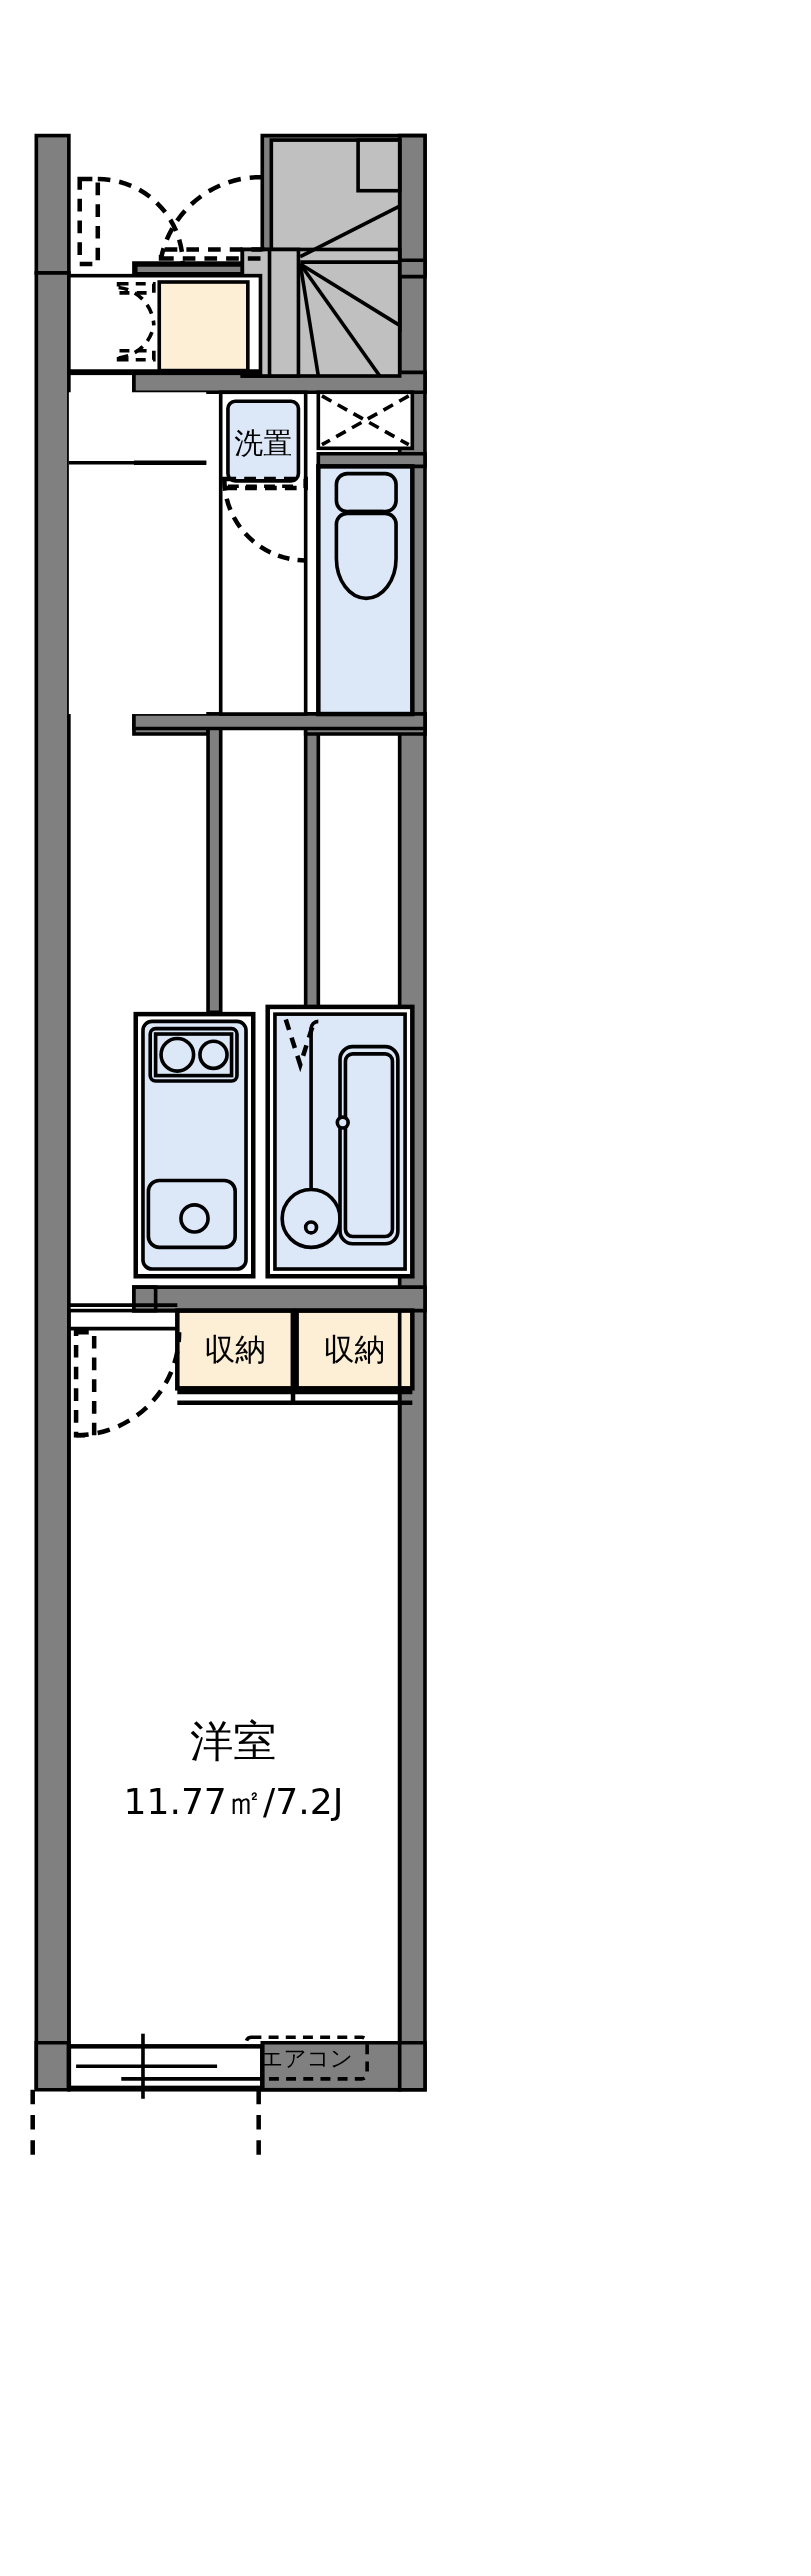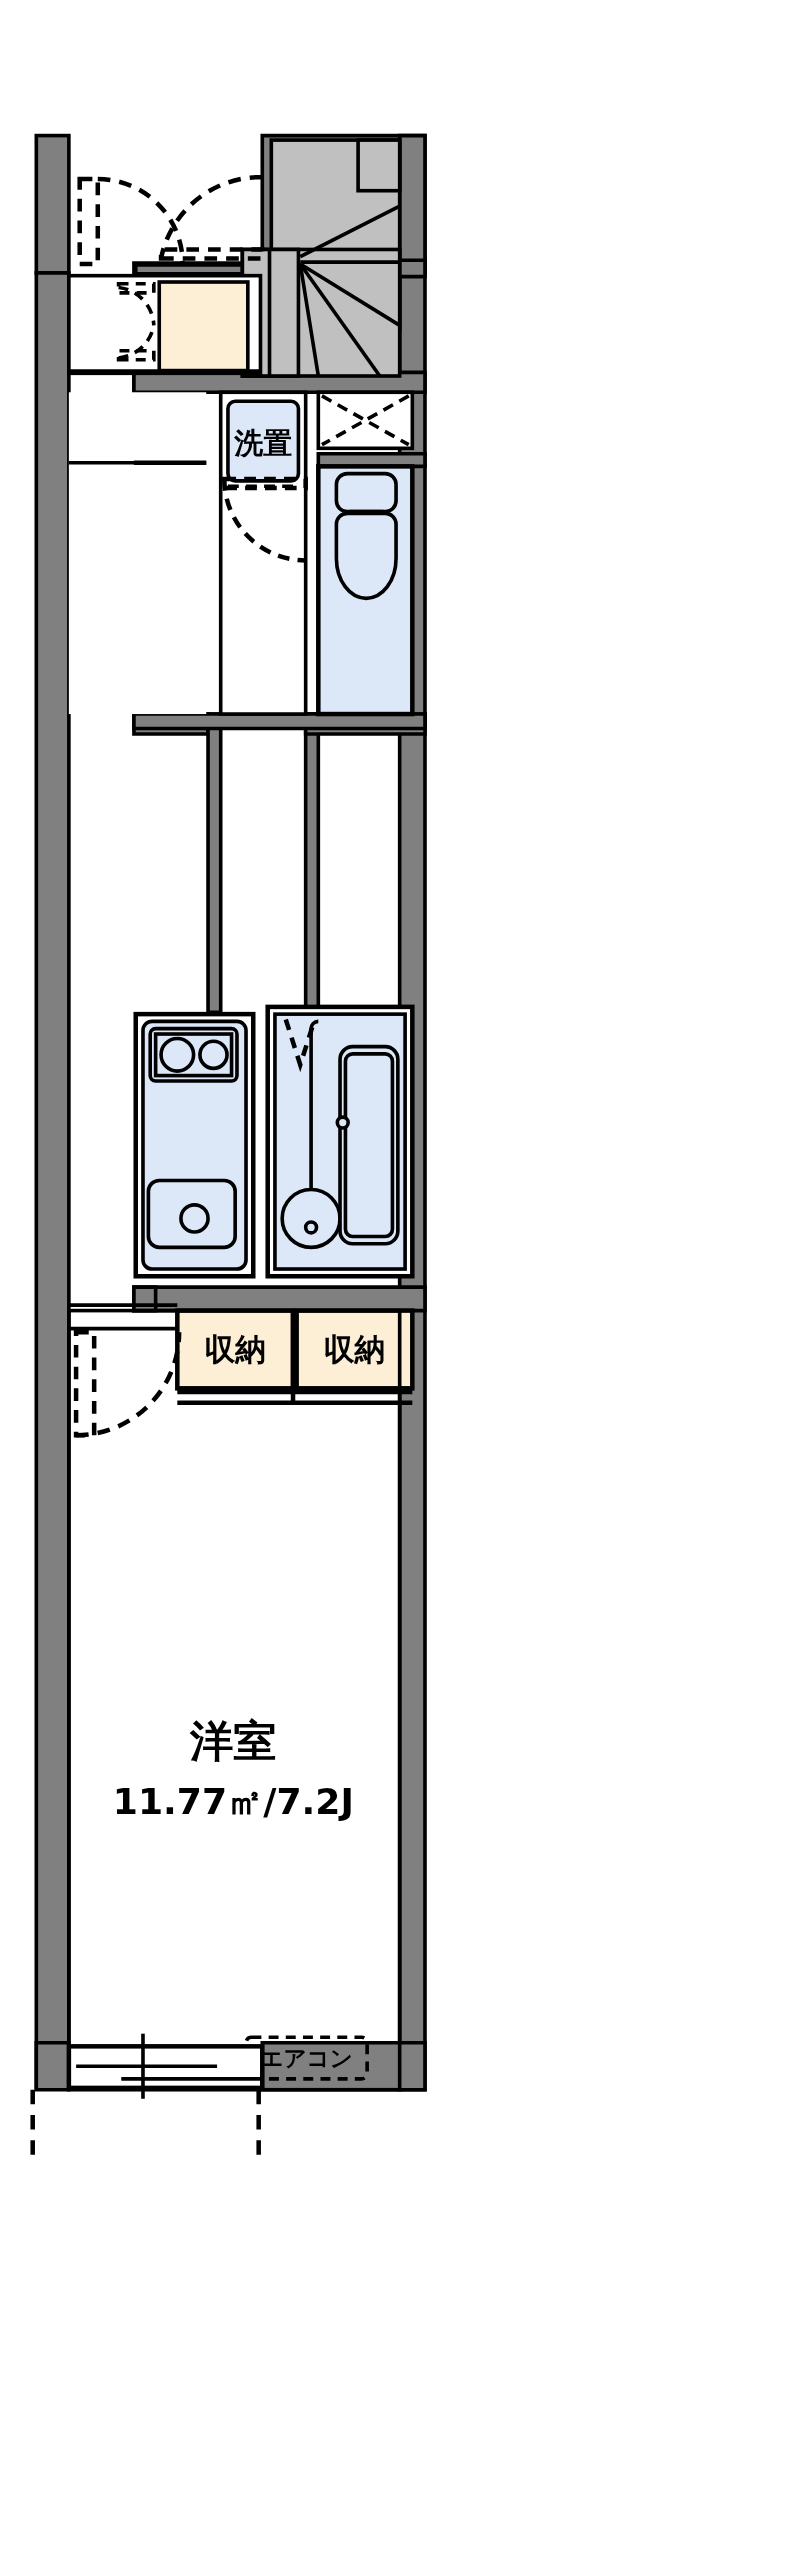--- a/index.html
+++ b/index.html
@@ -1,18 +1,18 @@
 <!DOCTYPE html>
 <html style="font-size:14.5px"><head>
 <meta charset="utf-8">
 <style>
   html,body{margin:0;padding:0;background:#ffffff;}
   body{width:812px;height:2576px;overflow:hidden;
        font-family:"DejaVu Sans","Liberation Sans",sans-serif;}
-  #plan-root{position:relative;width:812px;height:2576px;background:#fff;font-weight:bold;}
+  #plan-root{position:relative;width:812px;height:2576px;background:#fff;}
   svg#floorplan{display:block;width:812px;height:2576px;}
   text{font-family:"DejaVu Sans","Liberation Sans",sans-serif;}
 </style>
 </head>
 <body>
 
 <div id="plan-root">
 
 <svg id="floorplan" viewBox="0 0 898 2850" xmlns="http://www.w3.org/2000/svg">
 

